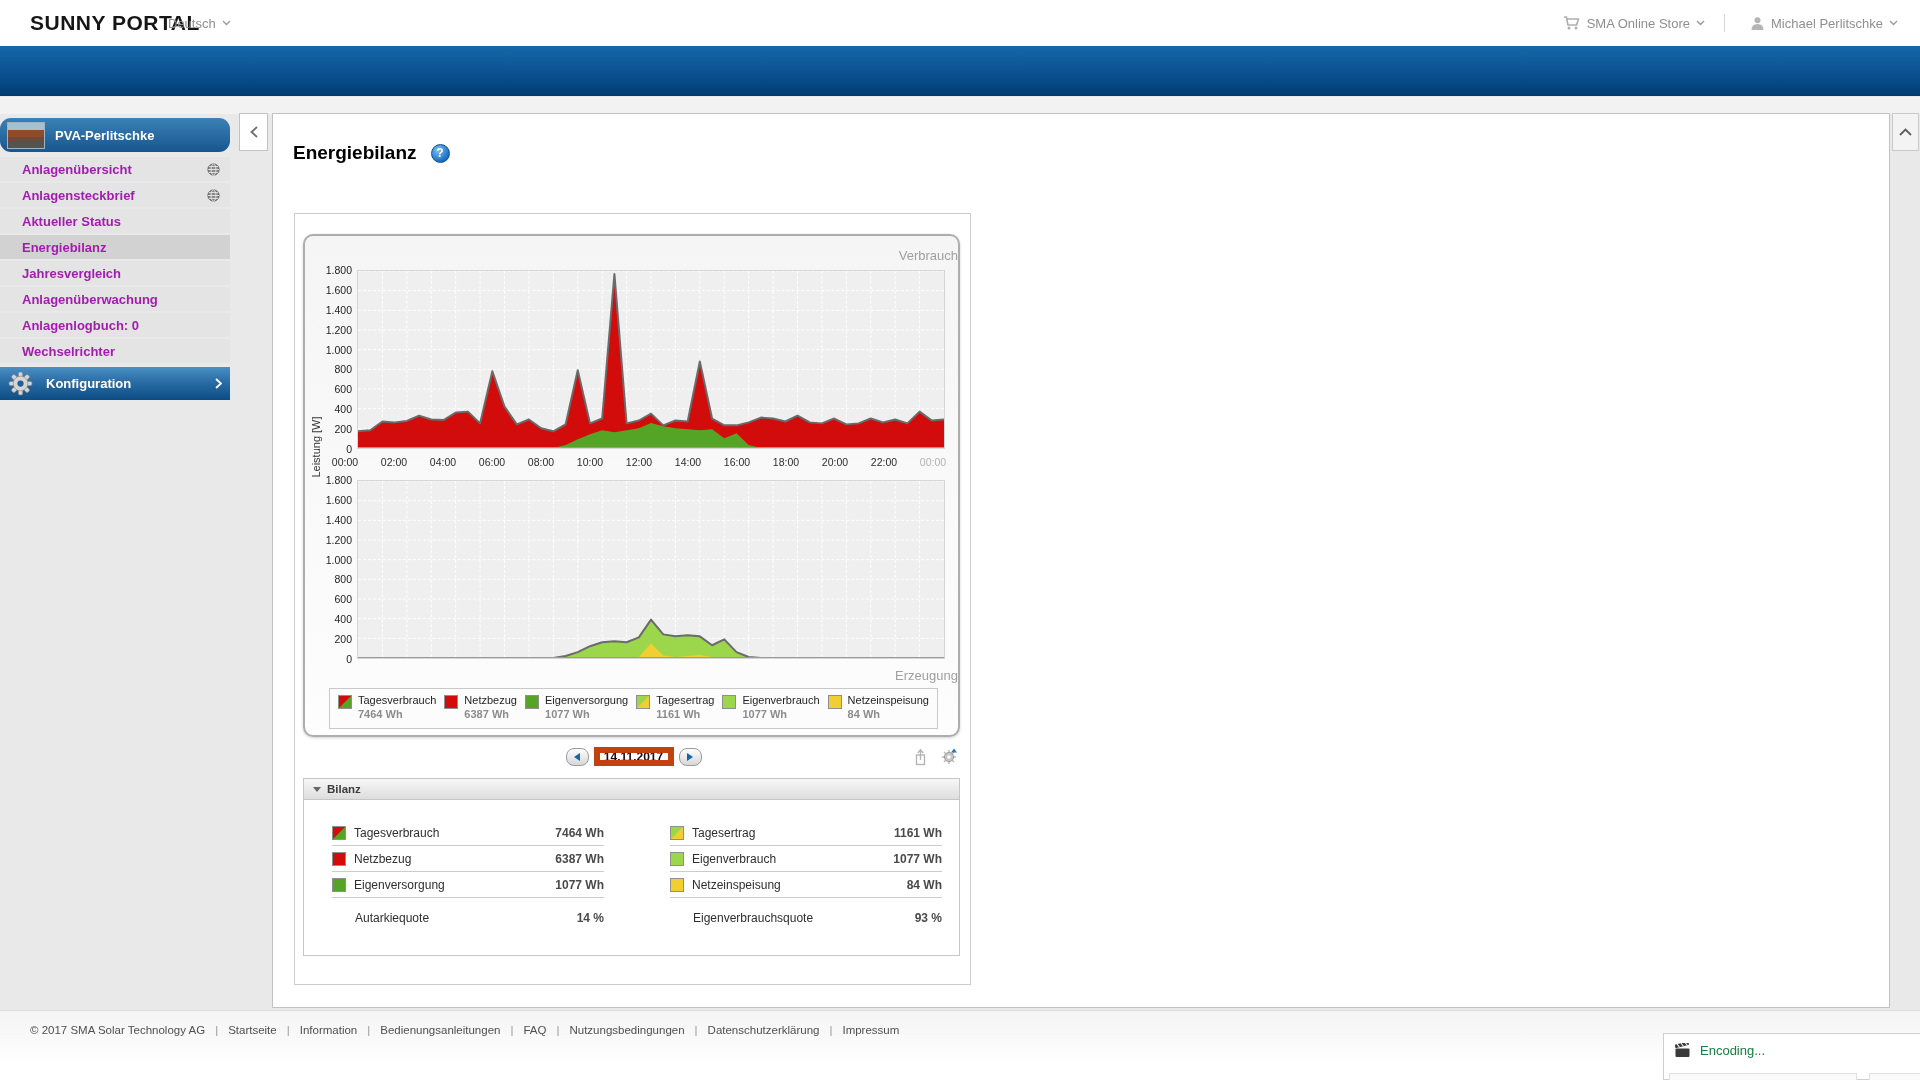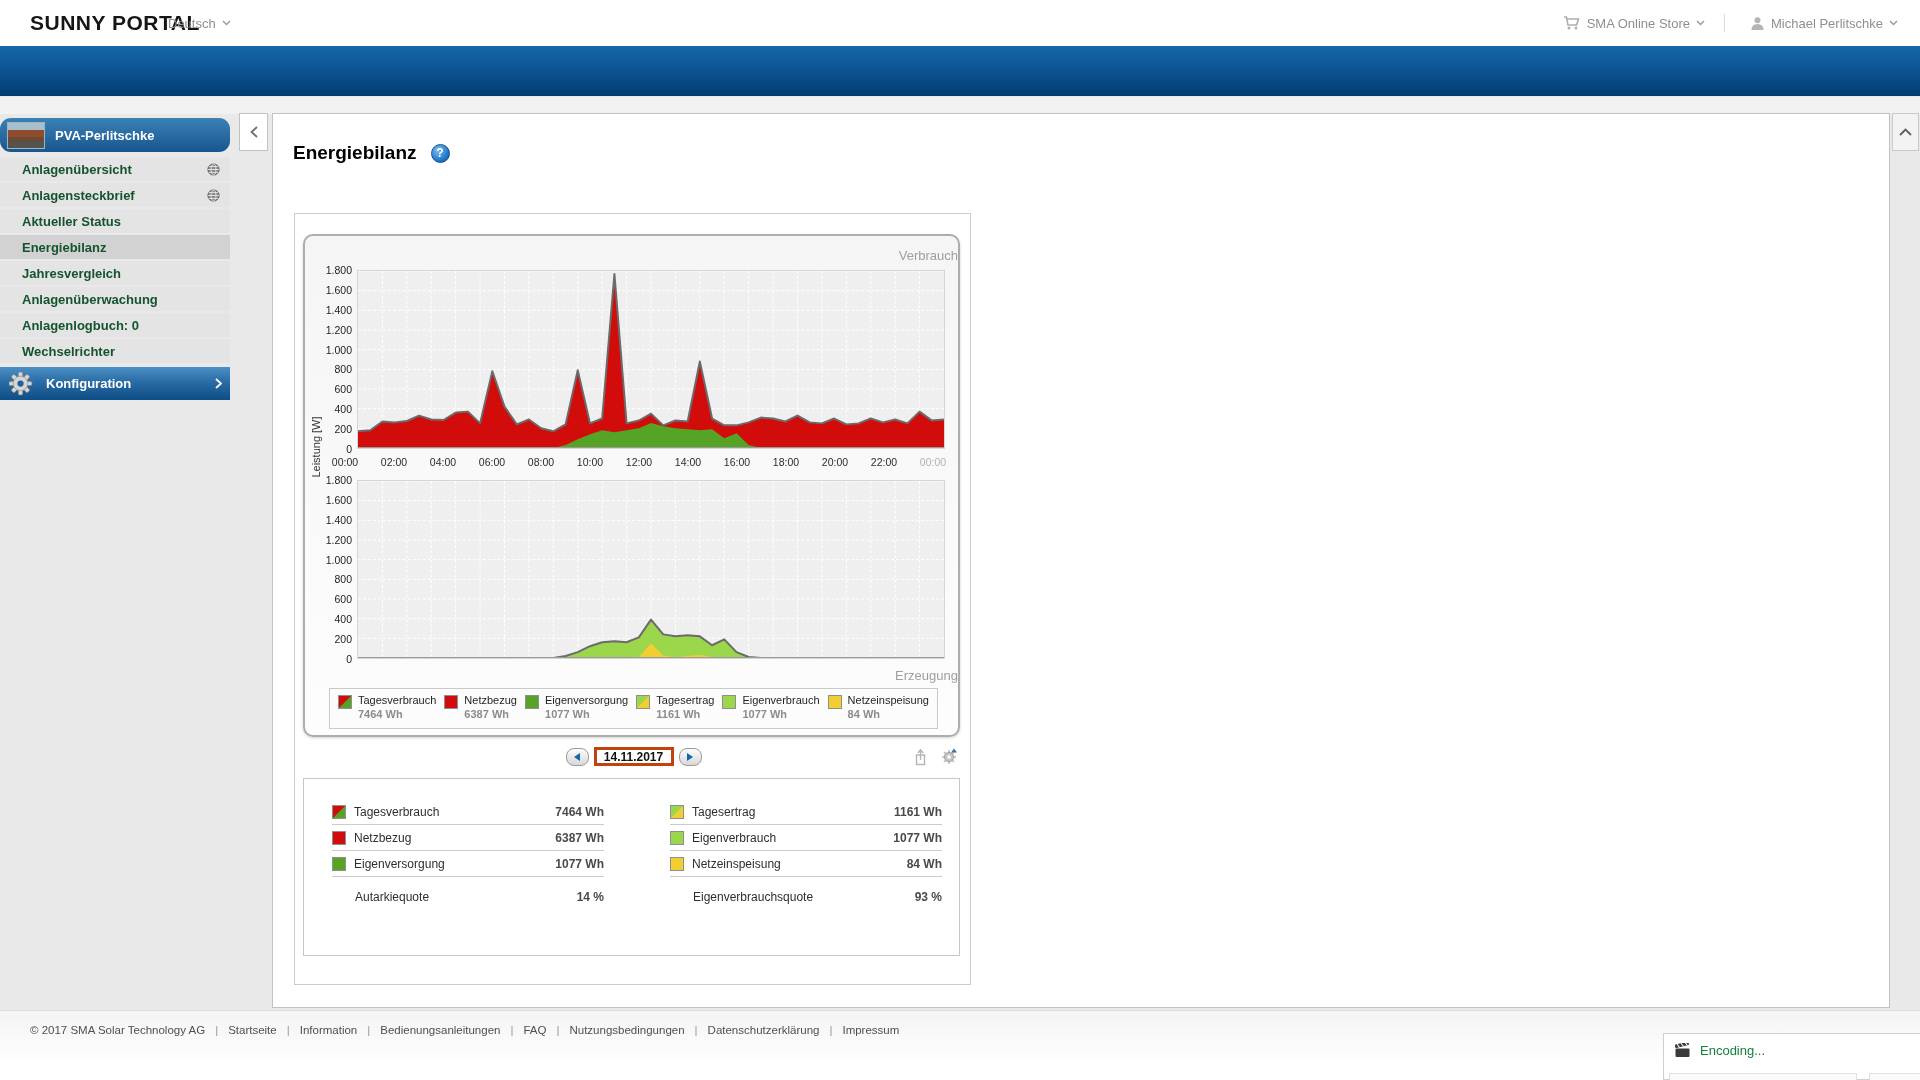--- a/index.html
+++ b/index.html
@@ -22,21 +22,21 @@
   #substrip { position:absolute; left:0; top:97px; width:1920px; height:17px; background:#f2f2f2; }
 
   
   #sidebar { position:absolute; left:0; top:114px; width:230px; }
   #side-header { margin-top:4px; height:34px; background:linear-gradient(180deg,#3b81b6 0%,#17568e 100%);
                  display:flex; align-items:center; color:#fff; font-weight:bold; font-size:13px; cursor:pointer;border-radius:11px; }
   #plant-thumb { width:38px; height:27px; margin-left:7px; margin-right:10px; border:1px solid #9db4c6;
                  background:linear-gradient(180deg,#a8bfce 0 28%, #8e4c2d 28% 55%, #6e4a35 55% 72%, #55544c 72% 100%); }
   #side-items { margin-top:5px; }
   .side-item { height:24px; margin-bottom:2px; background:#e4e4e4; display:flex; align-items:center;
-               padding-left:22px; padding-right:10px; color:#14532d; font-weight:bold; font-size:13px; cursor:pointer; }
+               padding-left:22px; padding-right:10px; color:#a21caf; font-weight:bold; font-size:13px; cursor:pointer; }
   .side-item.selected { background:#d2d2d2; }
   .side-item svg { margin-left:auto; }
   #side-config { margin-top:4px; height:33px; background:linear-gradient(180deg,#4a90c4 0%,#2a6ca5 45%,#0d4d86 100%);
                  display:flex; align-items:center; color:#fff; font-weight:bold; font-size:13px; cursor:pointer; }
   #side-config svg.gear { margin-left:8px; }
   #config-chevron { margin-left:auto; margin-right:8px; }
 
   
   #panel { position:absolute; left:272px; top:113px; width:1618px; height:895px; background:#fff; border:1px solid #c2c2c2; }
   #collapse-left { position:absolute; left:239px; top:113px; width:29px; height:38px; background:#fff; border:1px solid #c2c2c2;
@@ -82,21 +82,21 @@
   .leg-name { font-size:11px; color:#1e1e1e; }
   .leg-val { font-size:11px; font-weight:bold; color:#8c8c8c; margin-top:2px; }
 
   
   #date-nav { position:absolute; left:0; top:533px; width:677px; height:24px; }
   #date-group { position:absolute; left:50%; transform:translateX(-50%); display:flex; align-items:center; gap:5px; }
   .nav-btn { width:23px; height:18px; border:1px solid #9a9a9a; border-radius:8px; background:linear-gradient(180deg,#fdfdfd,#d7d7d7);
              display:flex; align-items:center; justify-content:center; cursor:pointer; }
   .tri-left { width:0; height:0; border-top:4px solid transparent; border-bottom:4px solid transparent; border-right:6px solid #1566a9; }
   .tri-right { width:0; height:0; border-top:4px solid transparent; border-bottom:4px solid transparent; border-left:6px solid #1566a9; }
-  #date-input { width:80px; height:19px; border:3px solid #c2410c; font-family:"Liberation Sans",sans-serif;
+  #date-input { width:80px; height:19px; border:6px solid #c2410c; font-family:"Liberation Sans",sans-serif;
                 font-size:12px; font-weight:bold; text-align:center; color:#111; }
   #chart-actions { position:absolute; right:14px; top:1px; display:flex; gap:8px; }
   #chart-actions .act { cursor:pointer; position:relative; }
 
   
   #bilanz { position:absolute; left:8px; top:564px; width:657px; height:178px; border:1px solid #c6c6c6; background:#fff; }
   #bz-head { height:21px; background:linear-gradient(180deg,#f7f7f7,#dddddd); border-bottom:1px solid #c6c6c6;
              display:flex; align-items:center; gap:6px; padding-left:9px; font-size:11.5px; font-weight:bold; color:#3c3c3c; cursor:pointer; }
   .bz-caret { width:0; height:0; border-left:4px solid transparent; border-right:4px solid transparent; border-top:5px solid #666; }
   #bz-body { display:flex; padding:20px 0 0 28px; gap:66px; }
@@ -440,20 +440,24 @@
             </g>
             <circle cx="9" cy="9" r="4.6" fill="#c6c6c6" stroke="#9e9e9e"></circle>
             <circle cx="9" cy="9" r="1.8" fill="#fff"></circle>
             <polygon points="11,4.5 17,4.5 14,0.5" fill="#2f78b5"></polygon>
           </svg>
         </span>
       </div>
     </div>
 
     <div id="bilanz">
+      <div id="bz-head">
+        <span class="bz-caret"></span>
+        <span>Bilanz</span>
+      </div>
       <div id="bz-body">
         <div class="bz-col">
           <div id="bz-left-rows">
               <div class="bz-row">
                 <span class="bz-swatch" style="background: linear-gradient(135deg, rgb(210, 11, 11) 49.5%, rgb(86, 164, 38) 50.5%);"></span>
                 <span class="bz-label">Tagesverbrauch</span>
                 <span class="bz-val">7464 Wh</span>
               </div>
               <div class="bz-row">
                 <span class="bz-swatch" style="background: rgb(210, 11, 11);"></span>

